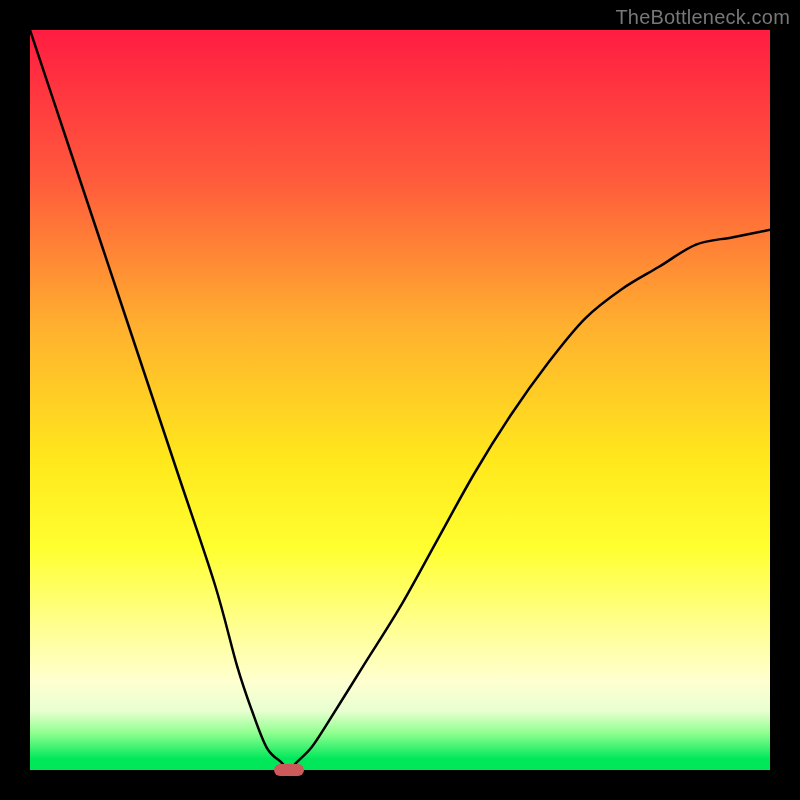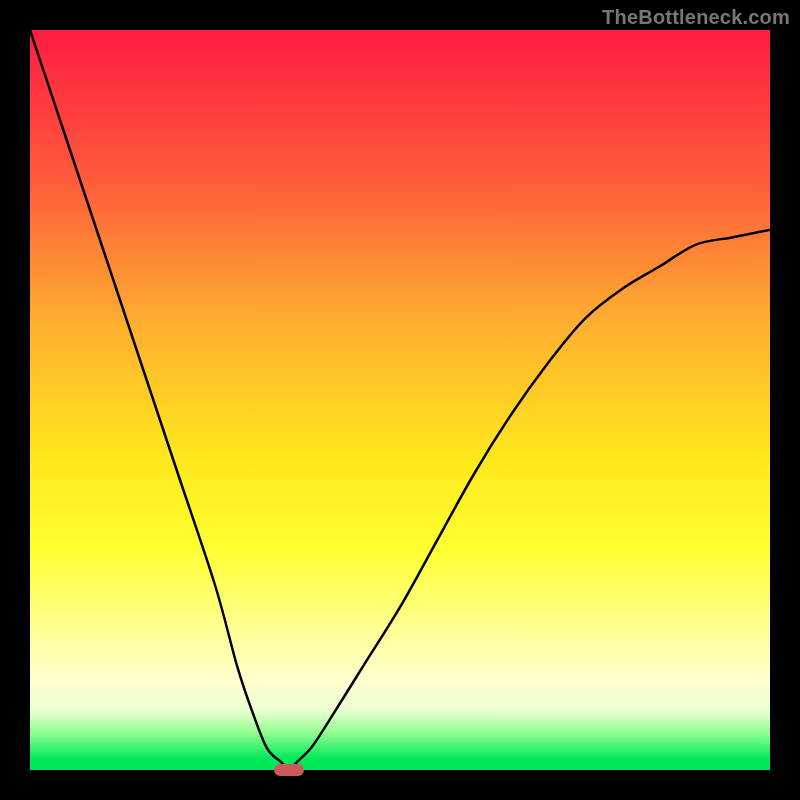--- a/index.html
+++ b/index.html
@@ -30,21 +30,21 @@
       #00e85a 98.5%,
       #00e85a 100%
     );
   }
   .watermark {
     position: absolute;
     top: 6px;
     right: 10px;
     color: #777;
     font-size: 20px;
-    font-weight: 700;
+    font-weight: 400;
     letter-spacing: 0.2px;
     z-index: 10;
   }
   svg.curve {
     position: absolute;
     left: 0; top: 0;
     width: 740px;
     height: 740px;
   }
   .marker {

